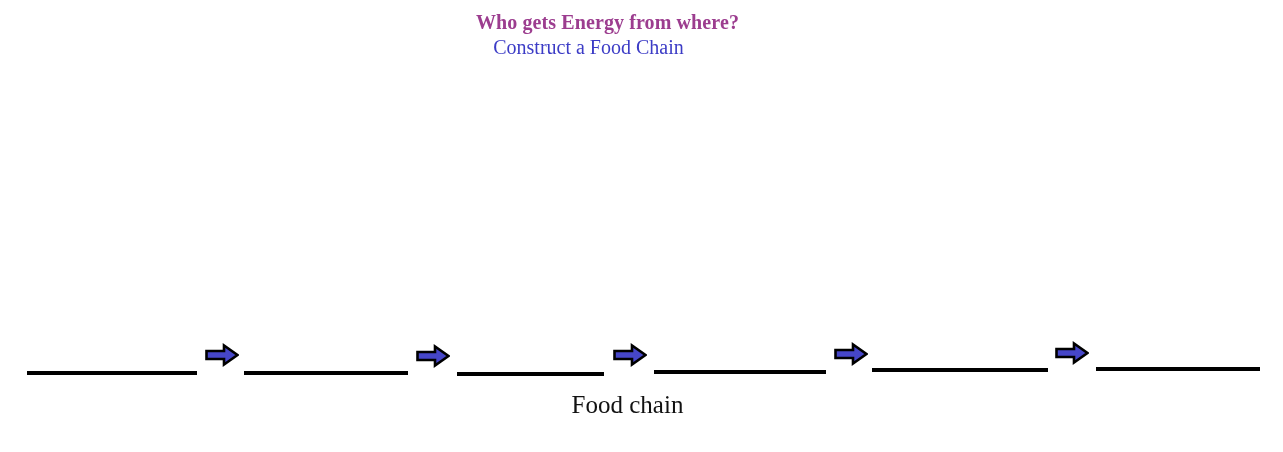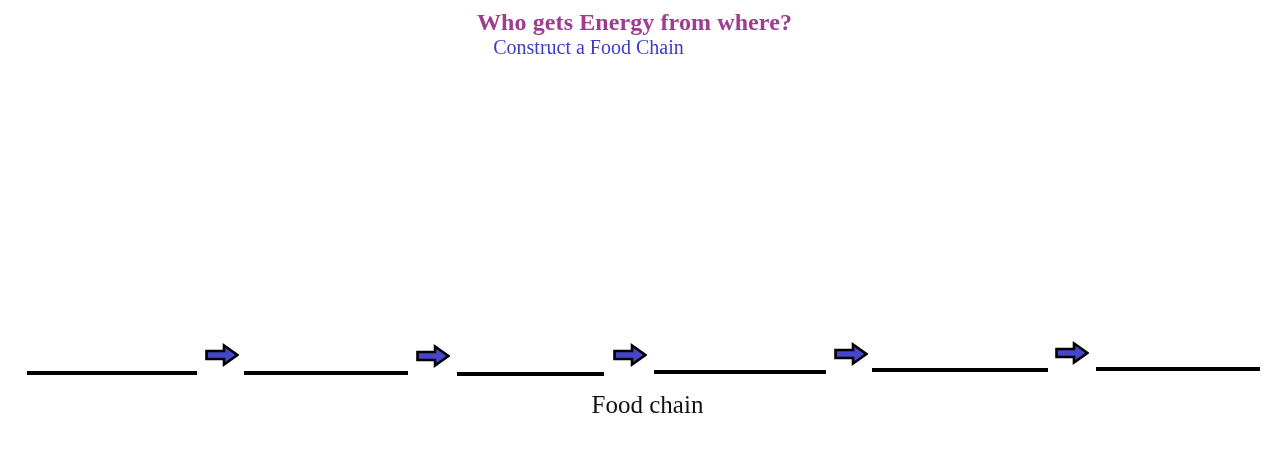--- a/index.html
+++ b/index.html
@@ -23,27 +23,26 @@
     top: 0;
     width: 1283px;
     height: 66px;
   }
   #worksheet-title {
     position: absolute;
     left: 0;
     top: 10px;
     width: 1215px;
     text-align: center;
-    font-size: 24px;
+    font-size: 20px;
     font-weight: bold;
     color: #9c3d8f;
     letter-spacing: 0.1px;
     white-space: nowrap;
     line-height: 24px;
-    margin-left: 27px;
   }
   #worksheet-subtitle {
     position: absolute;
     left: 0;
     top: 36px;
     width: 1177px;
     text-align: center;
     font-size: 20px;
     font-weight: normal;
     color: #3c3cc6;
@@ -91,21 +90,20 @@
   #food-chain-caption {
     position: absolute;
     left: 0;
     top: 390px;
     width: 1255px;
     text-align: center;
     font-size: 25px;
     color: #111111;
     white-space: nowrap;
     line-height: 30px;
-    padding-left: 20px;
   }
 </style>
 </head>
 <body>
 
 <div id="page">
 
   <div id="header-block">
     <div id="worksheet-title">Who gets Energy from where?</div>
     <div id="worksheet-subtitle">Construct a Food Chain</div>

